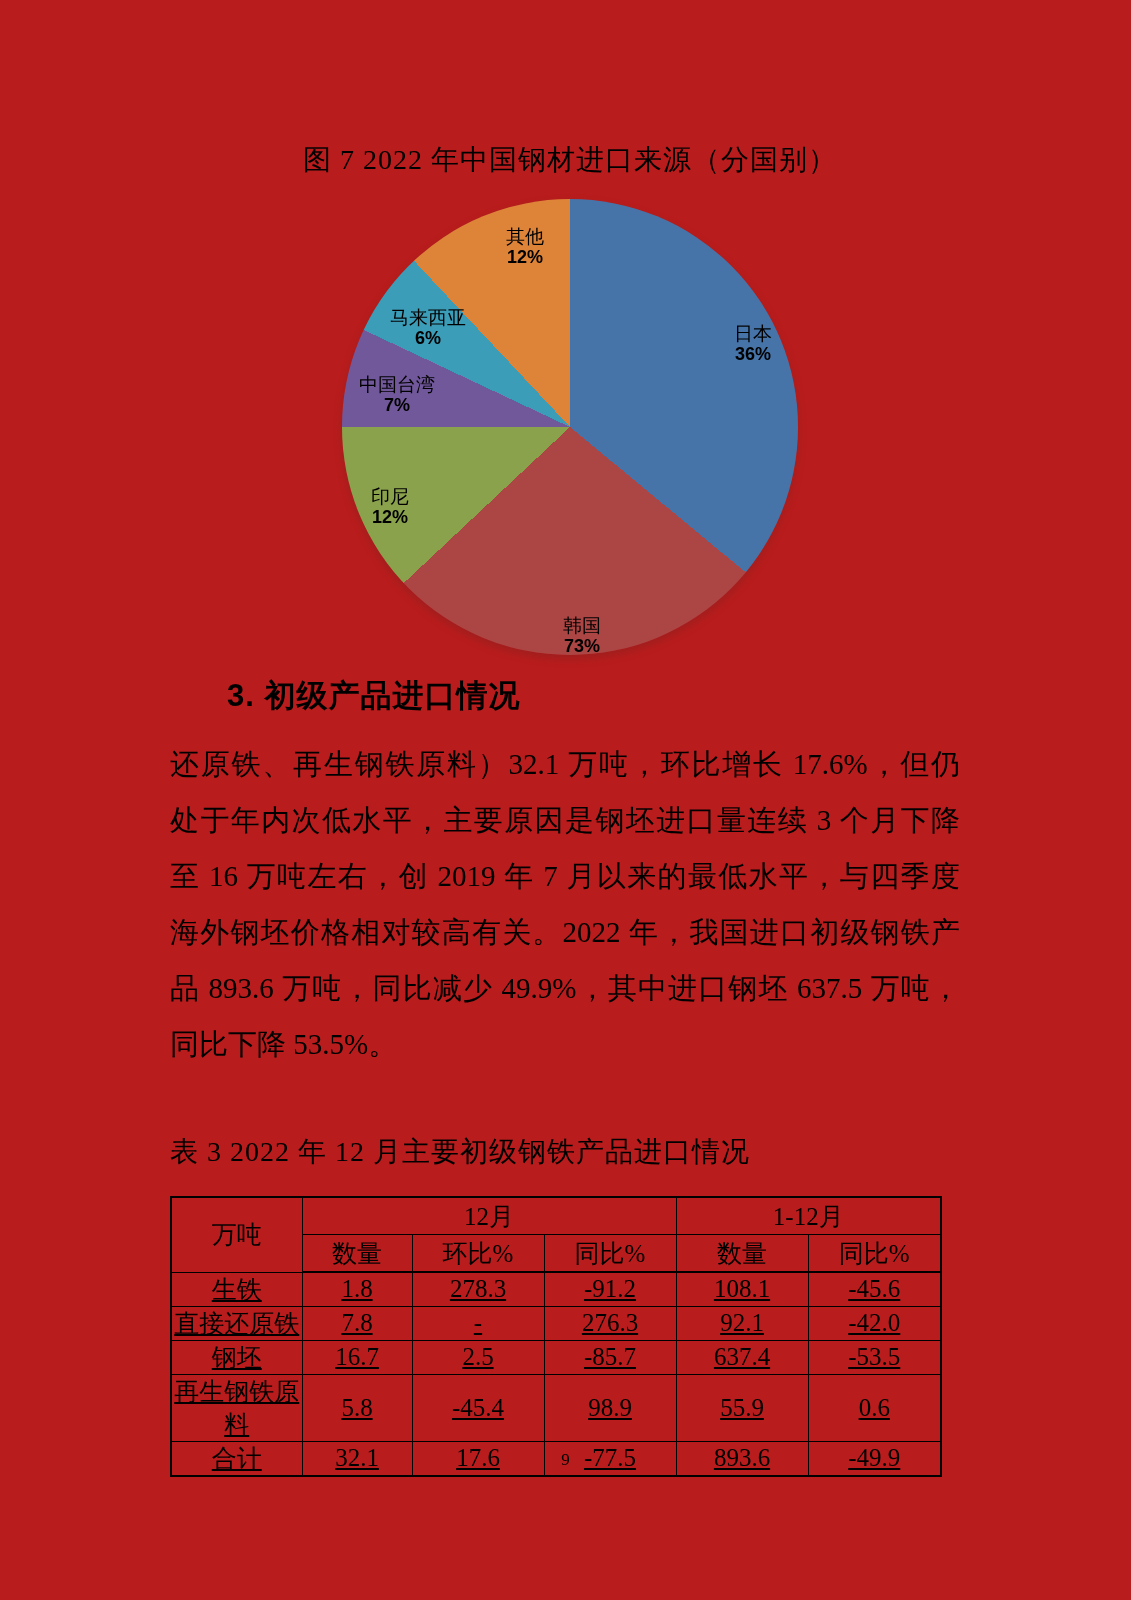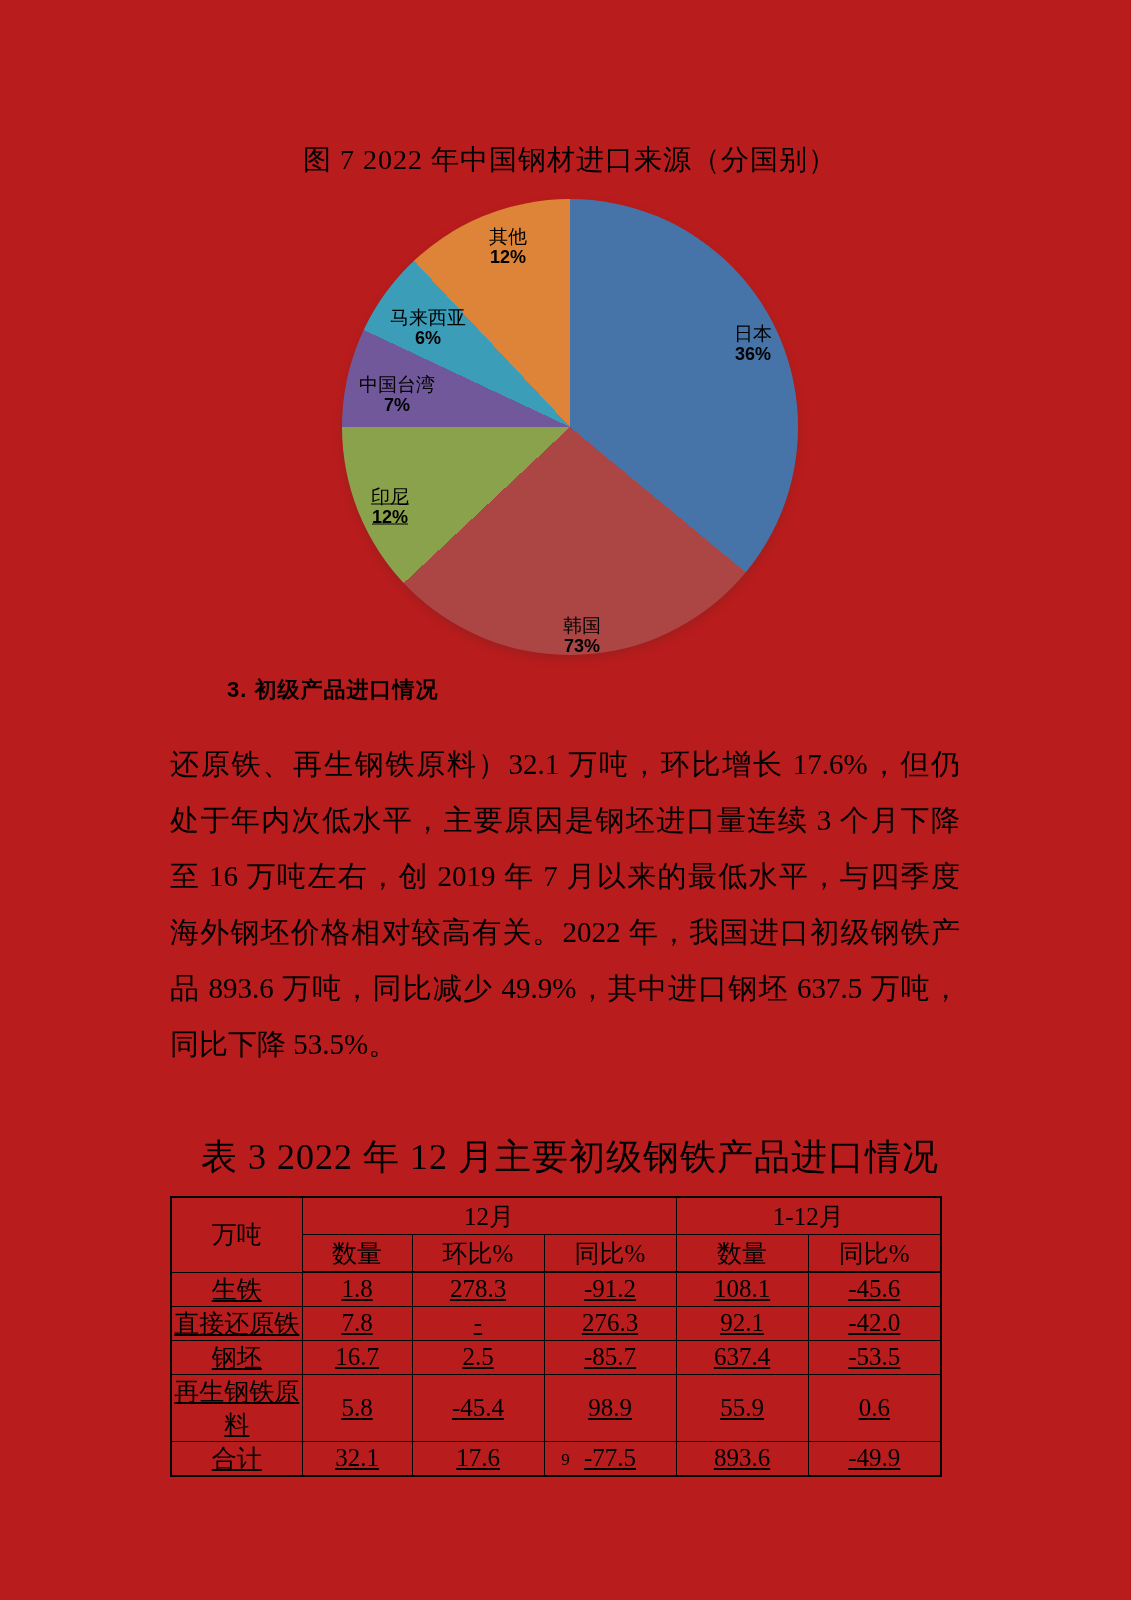--- a/index.html
+++ b/index.html
@@ -18,42 +18,42 @@
     box-shadow:0 4px 9px rgba(90,40,40,0.28);
   }
   .pie-label{
     position:absolute;transform:translate(-50%,-50%);
     text-align:center;white-space:nowrap;
   }
   .pl-name{font-size:19px;line-height:21px;font-family:"Liberation Serif","DejaVu Serif",serif;}
   .pl-value{font-size:18px;line-height:20px;font-weight:bold;font-family:"Liberation Sans","DejaVu Sans",sans-serif;}
   .lbl-japan{left:753px;top:343px;}
   .lbl-korea{left:582px;top:635px;}
-  .lbl-indonesia{left:390px;top:506px;text-decoration:underline;}
+  .lbl-indonesia{left:390px;top:506px;}
   .lbl-taiwan{left:397px;top:394px;}
   .lbl-malaysia{left:428px;top:327px;}
-  .lbl-other{left:508px;top:246px;}
+  .lbl-other{left:525px;top:246px;}
   
   .section-heading{
     position:absolute;top:675px;left:227px;
     font-family:"Liberation Sans","DejaVu Sans",sans-serif;
-    font-weight:bold;font-size:22px;letter-spacing:1px;white-space:nowrap;
+    font-weight:bold;font-size:31px;letter-spacing:1px;white-space:nowrap;
   }
   
   .body-text{position:absolute;top:736px;left:170px;width:790px;}
   .body-line{
     font-size:29px;line-height:56px;height:56px;
     text-align:justify;text-align-last:justify;white-space:nowrap_off;
   }
   .body-line.first{text-indent:58px;}
   .body-line.last{text-align:center;text-align-last:left;}
   
   .table-title{
     position:absolute;top:1133px;left:170px;width:800px;
-    text-align:center;font-size:36px;letter-spacing:1px;white-space:nowrap;
+    text-align:left;font-size:28px;letter-spacing:1px;white-space:nowrap;
   }
   
   table.import-table{
     position:absolute;top:1196px;left:170px;width:770px;
     border-collapse:collapse;table-layout:fixed;
     border:2px solid #000;font-size:25px;
   }
   table.import-table td{
     border:1px solid #000;text-align:center;vertical-align:middle;
     padding:0;overflow:hidden;

